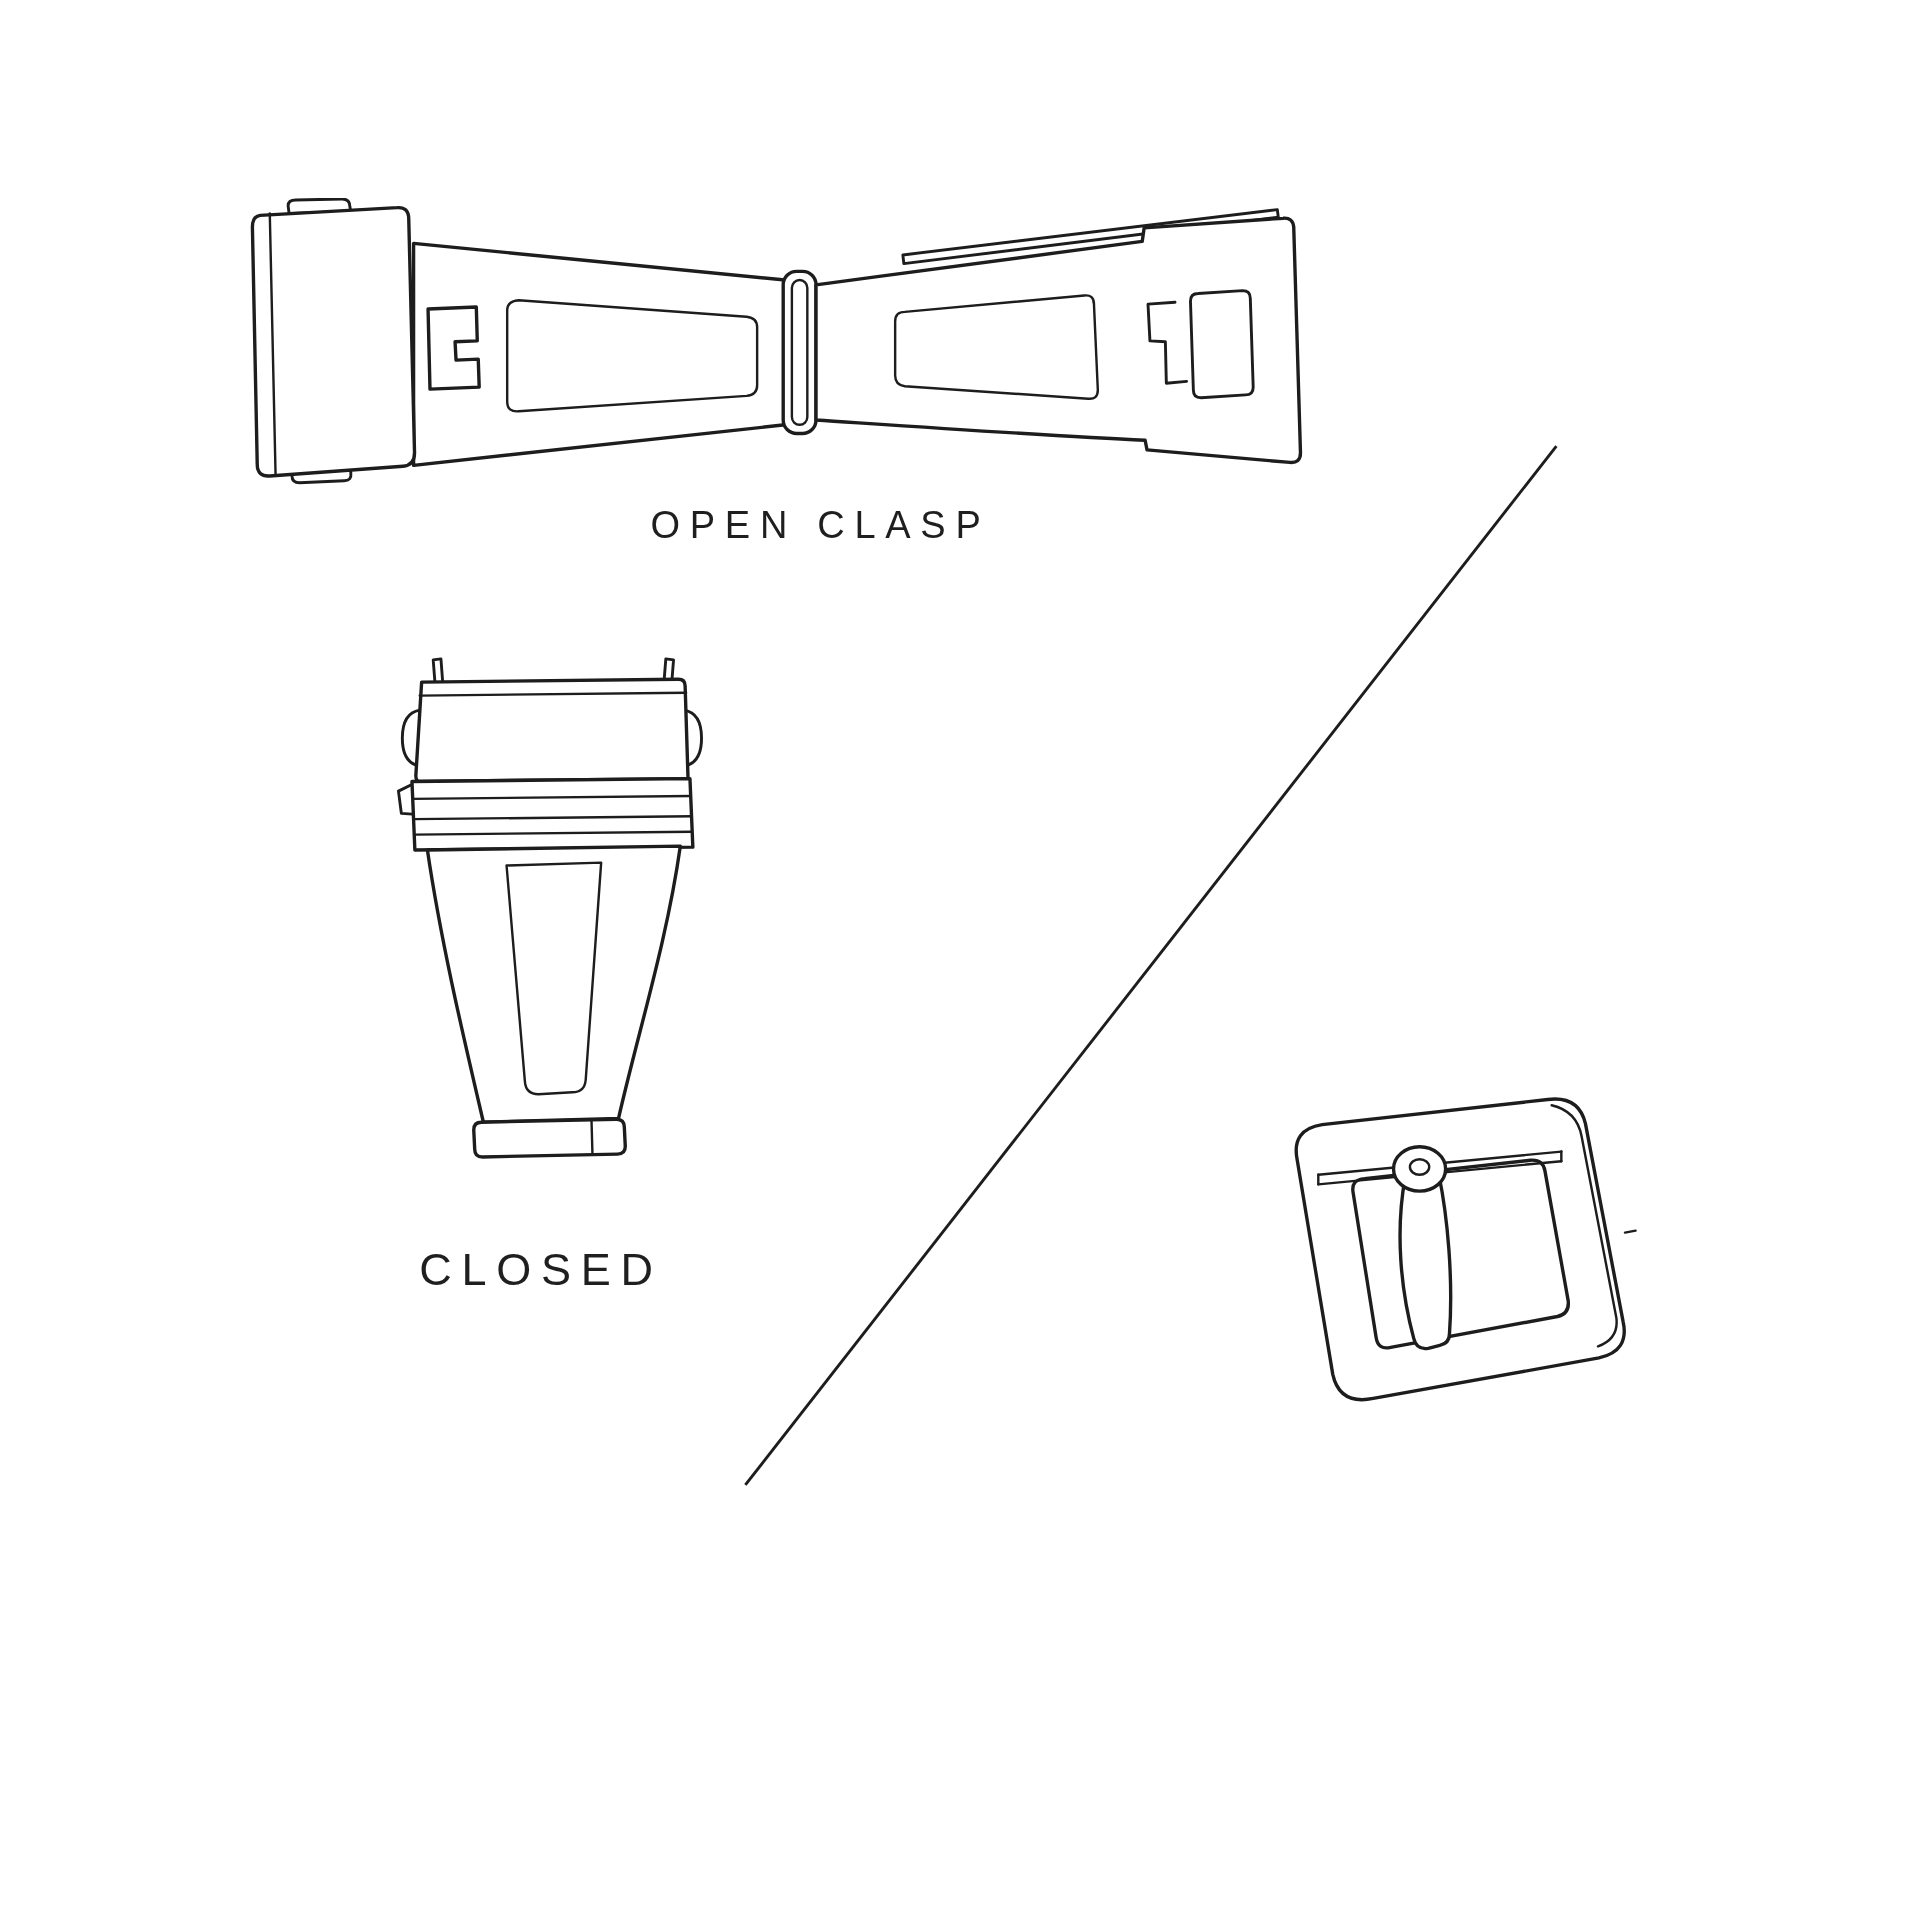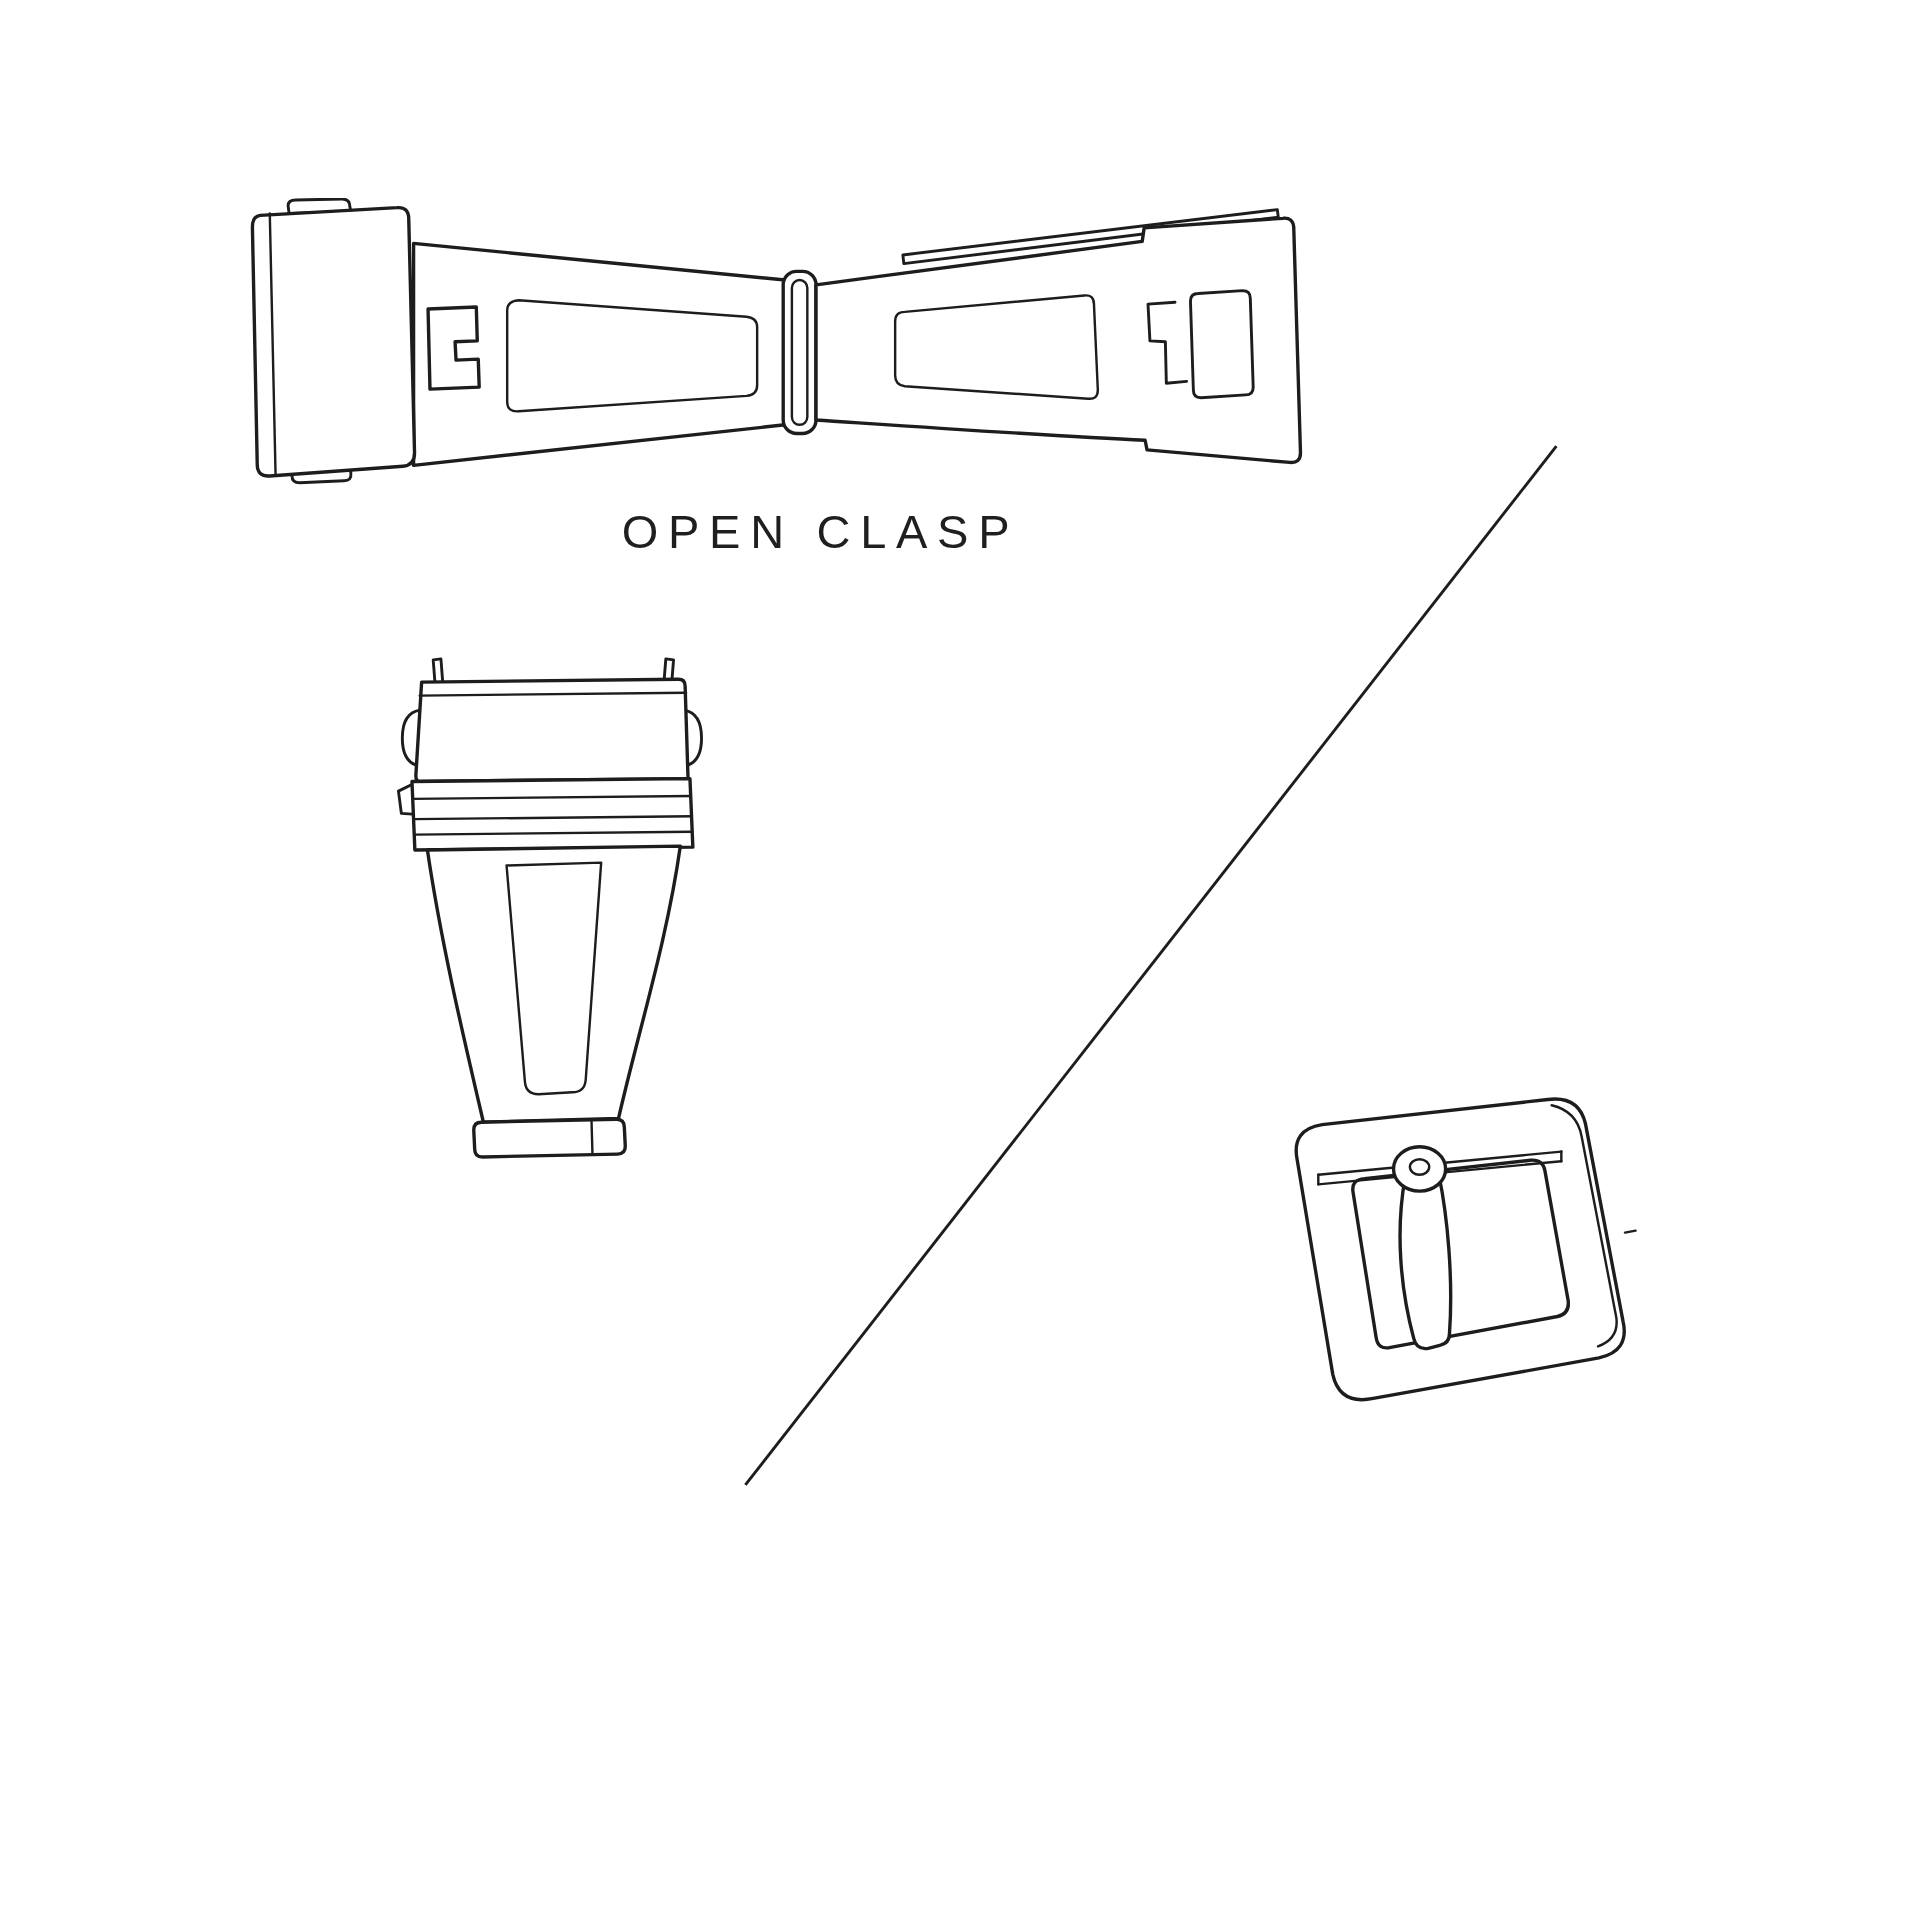--- a/index.html
+++ b/index.html
@@ -35,21 +35,21 @@
   }
   .label {
     position: absolute;
     color: #1f1f1f;
     text-align: center;
     white-space: nowrap;
     font-weight: 400;
   }
   .open-clasp-label {
     left: 420px; top: 504px; width: 801px;
-    font-size: 47px;
+    font-size: 38px;
     letter-spacing: 9.7px;
   }
   .closed-label {
     left: 348px; top: 1244px; width: 386px;
     font-size: 45px;
     letter-spacing: 9.7px;
   }
   .title-label {
     left: 381px; top: 1711px; width: 1178px;
     font-size: 75px;
@@ -102,20 +102,21 @@
       <path d="M33,147 L321,144" stroke-width="2.5"></path>
       <path d="M34,168 L322,165" stroke-width="2.5"></path>
       <path d="M35,184 L322,181" stroke-width="2.5"></path>
       <path d="M48,200 C62,295 85,392 106,482 L246,478 C266,390 296,295 310,196 Z" fill="#ffffff" stroke-width="3.5"></path>
       <path d="M130,216 L228,213 L212,438 Q211,451 198,451 L163,453 Q150,453 149,440 Z" stroke-width="2.5"></path>
       <path d="M104,482 L244,479 Q252,479 252,487 L253,507 Q253,515 245,515 L105,518 Q97,518 97,510 L96,490 Q96,482 104,482 Z" fill="#ffffff" stroke-width="3.5"></path>
       <path d="M218,480 L219,515" stroke-width="2.5"></path>
     </g>
   </svg>
 
+  <div class="label closed-label">CLOSED</div>
 
   <svg class="divider" viewBox="0 0 2000 2000" fill="none">
     <line x1="1612" y1="462" x2="772" y2="1538" stroke="#1d1d1d" stroke-width="3"></line>
   </svg>
 
   <svg class="illus buckle" viewBox="0 0 430 365" fill="none">
     <g>
       <path d="M318,14 Q350,10 357,39 L396,244 Q403,275 371,282 L137,324 Q102,331 95,299 L58,76 Q52,45 84,40 Z" fill="#ffffff" stroke-width="3.5"></path>
       <path d="M128,96 L300,77 Q313,76 315,88 L339,222 Q341,236 328,239 L155,271 Q142,274 140,261 L116,110 Q114,97 128,96 Z" fill="#ffffff" stroke-width="3.5"></path>
       <path d="M322,20 Q348,26 353,52 L389,240 Q392,262 370,270" stroke-width="2.5"></path>

